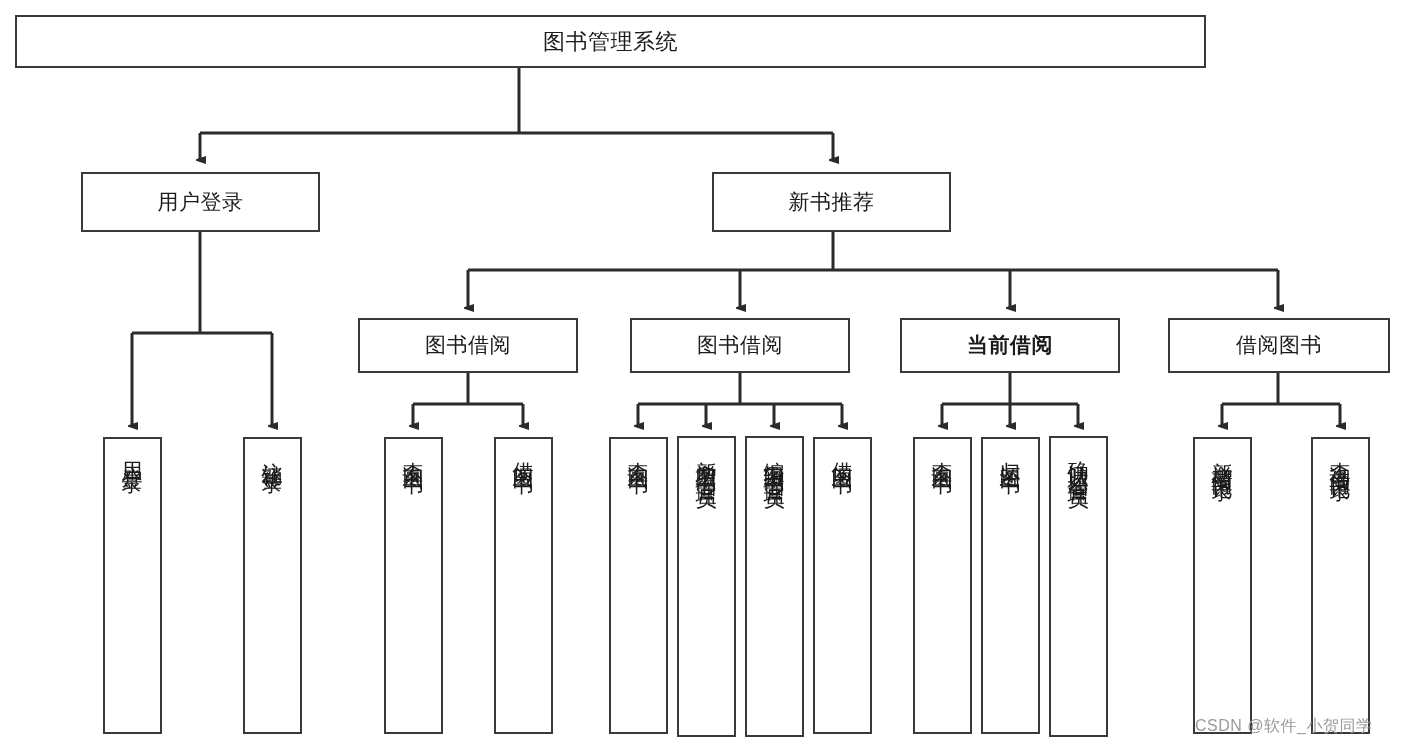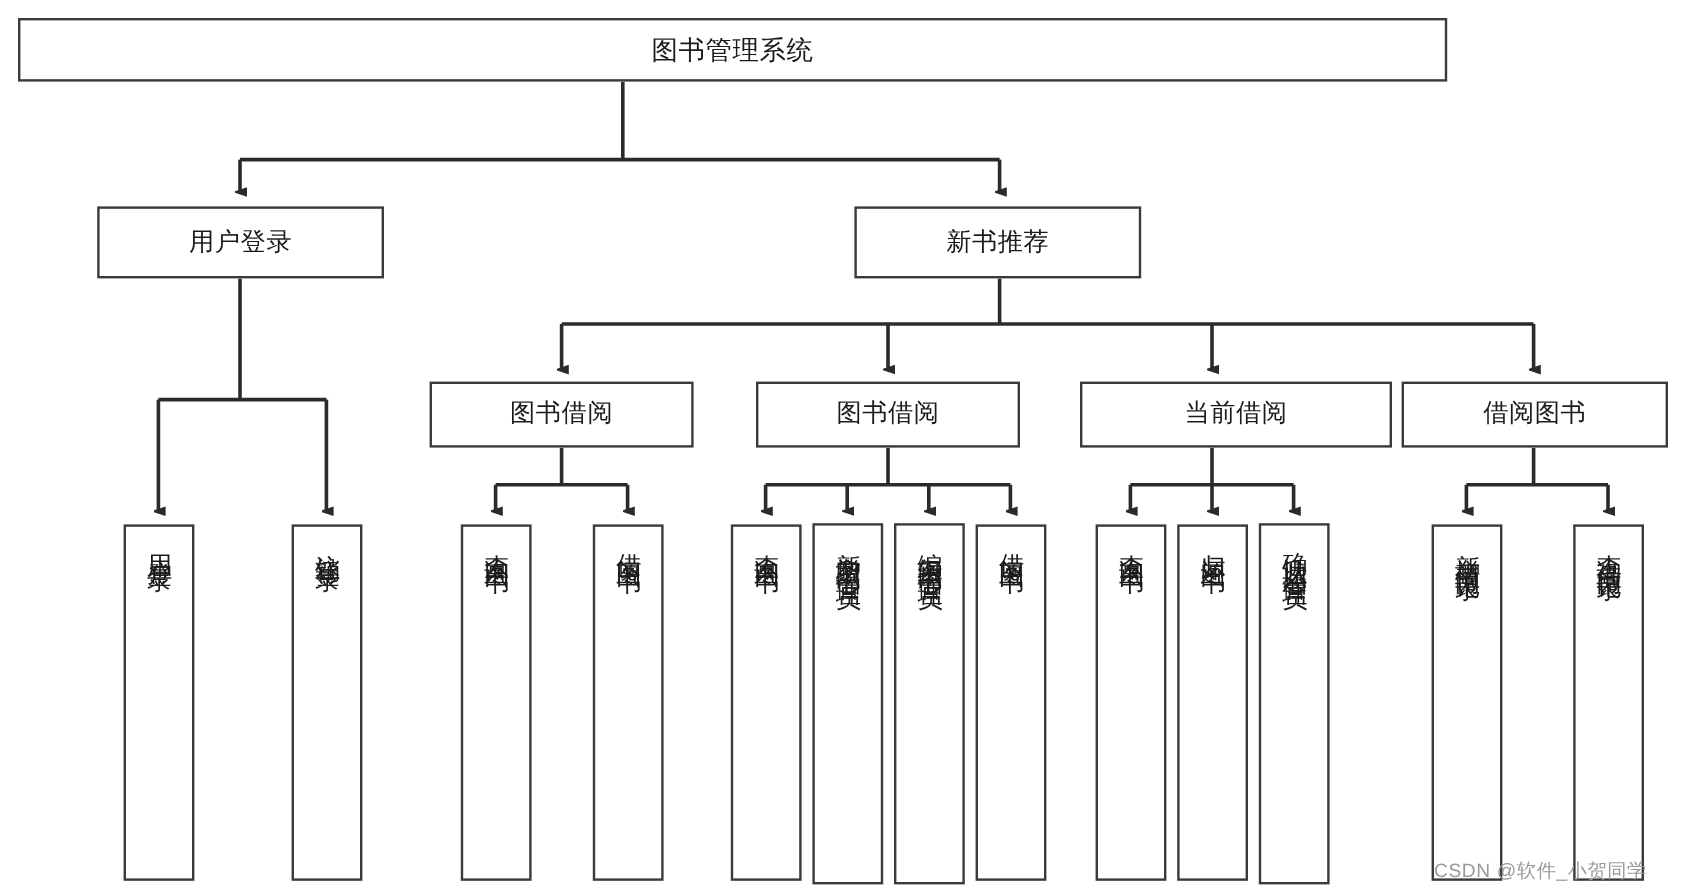--- a/index.html
+++ b/index.html
@@ -143,21 +143,21 @@
   </div>
 
   <div class="node horizontal" style="left:358px; top:318px; width:220px; height:55px;">
     <span class="node-label">图书借阅</span>
   </div>
 
   <div class="node horizontal" style="left:630px; top:318px; width:220px; height:55px;">
     <span class="node-label">图书借阅</span>
   </div>
 
-  <div class="node horizontal" style="left:900px; top:318px; width:260px; height:55px;">
+  <div class="node horizontal" style="left:900px; top:318px; width:220px; height:55px;font-weight:bold;">
     <span class="node-label">当前借阅</span>
   </div>
 
   <div class="node horizontal" style="left:1168px; top:318px; width:222px; height:55px;">
     <span class="node-label">借阅图书</span>
   </div>
 
   <div class="node vertical" style="left:103px; top:437px; width:59px; height:297px;">
     <span class="node-label">用户登录</span>
   </div>

